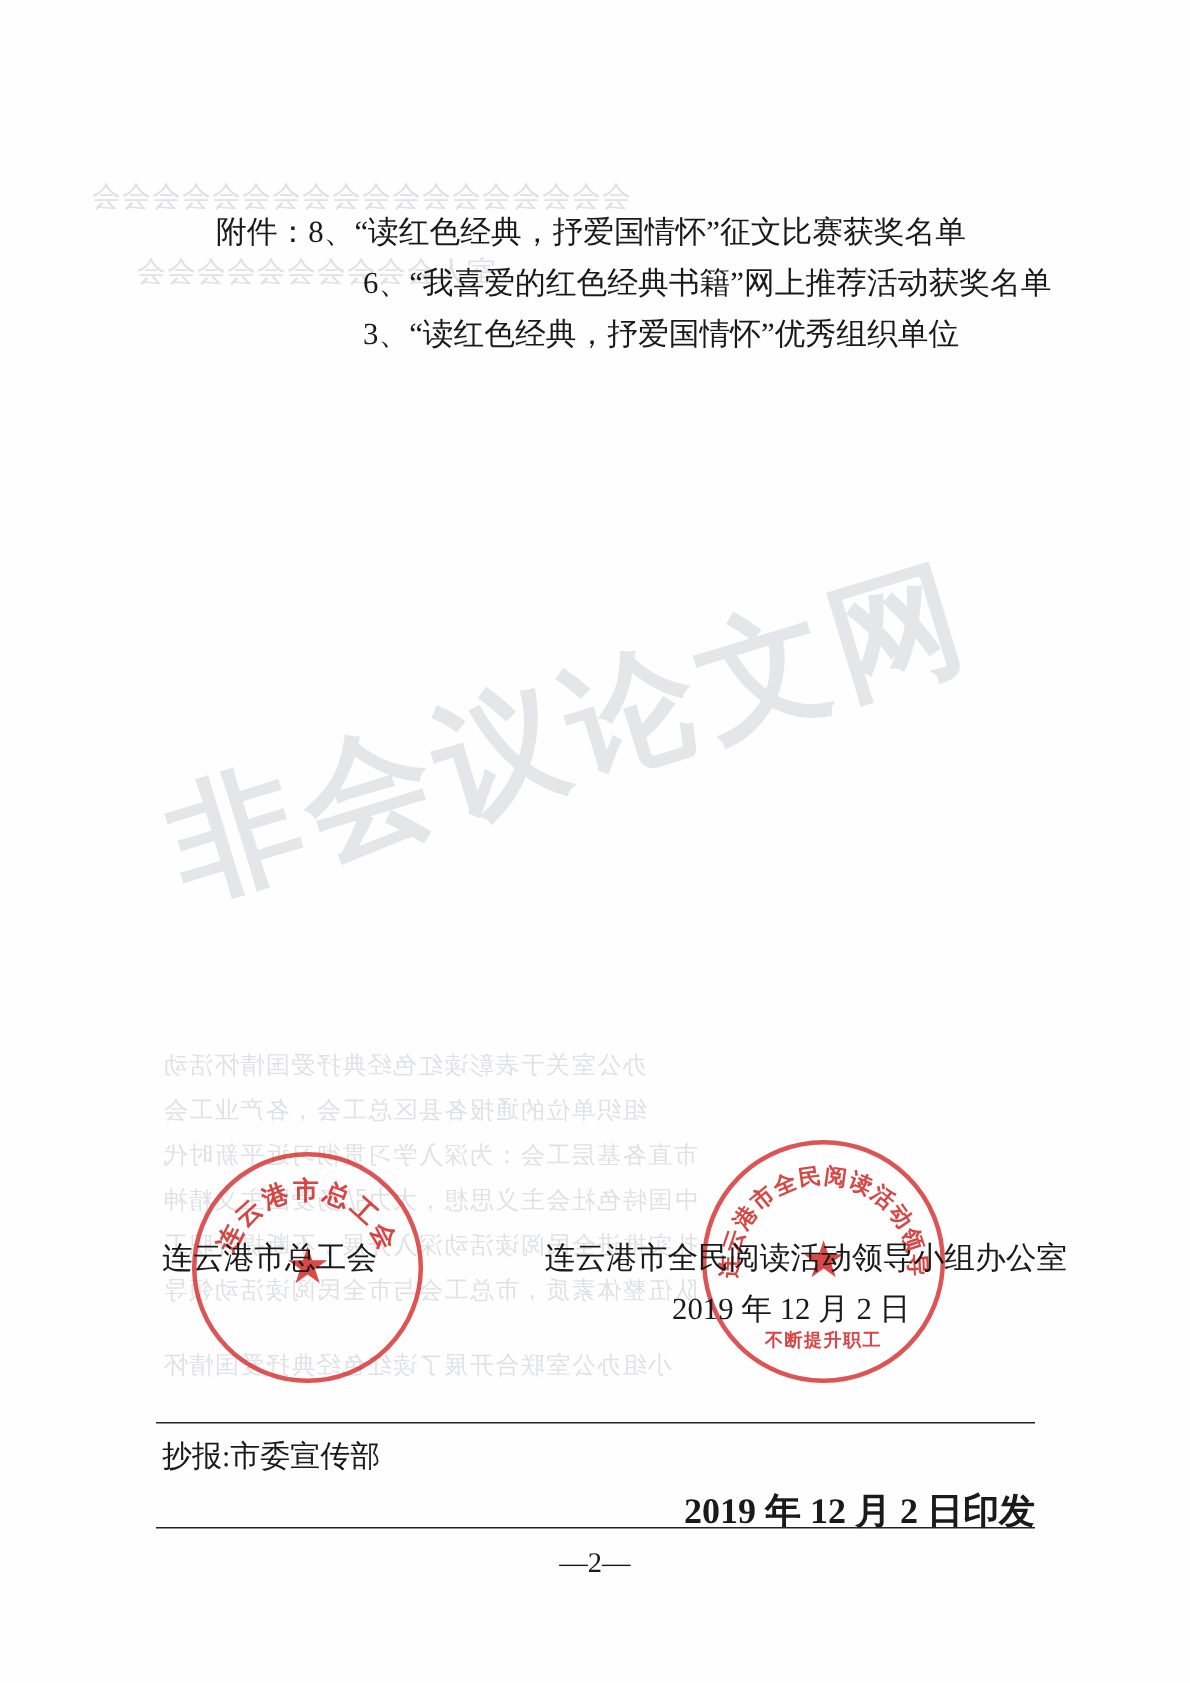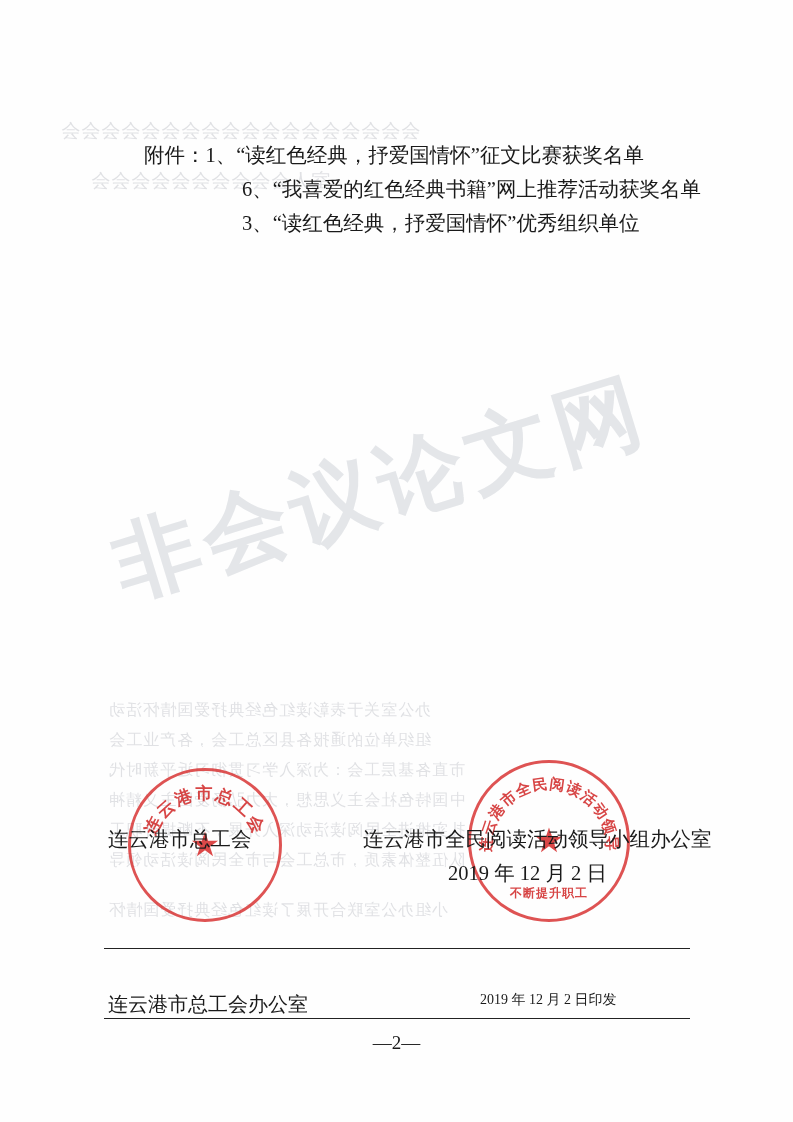--- a/index.html
+++ b/index.html
@@ -179,23 +179,24 @@
     font-size: 20px;
   }
   .footer-line2 {
     position: absolute;
     left: 108px;
     top: 991px;
     font-size: 20px;
   }
   .footer-line2-right {
     position: absolute;
-    left: 480px;
+    left: 456px;
     top: 991px;
-    font-size: 14px;
+    font-size: 24px;
+    font-weight: bold;
   }
   .pagenum {
     position: absolute;
     left: 0;
     top: 1032px;
     width: 793px;
     text-align: center;
     font-size: 19px;
   }
 </style>
@@ -214,21 +215,21 @@
   <div class="bleed" style="left:108px; top:850px; font-size:16px;">队伍整体素质，市总工会与市全民阅读活动领导</div>
   <div class="bleed" style="left:108px; top:900px; font-size:16px;">小组办公室联合开展了读红色经典抒爱国情怀</div>
 
   <div class="watermark">非会议论文网</div>
 
   <div class="content">
     <div class="gap"></div>
 
     <div class="attach">
       <div class="attach-row">
-        <span class="lbl">附件：</span><span>1、“读红色经典，抒爱国情怀”征文比赛获奖名单</span>
+        <span class="lbl">附件：</span><span>8、“读红色经典，抒爱国情怀”征文比赛获奖名单</span>
       </div>
       <div class="attach-row attach-sub">
         <span>6、“我喜爱的红色经典书籍”网上推荐活动获奖名单</span>
       </div>
       <div class="attach-row attach-sub">
         <span>3、“读红色经典，抒爱国情怀”优秀组织单位</span>
       </div>
     </div>
   </div>
 
@@ -257,18 +258,18 @@
     <div class="seal-bottom">不断提升职工</div>
   </div>
 
   <div class="signblock">
     <div class="sign-left">连云港市总工会</div>
     <div class="sign-right">连云港市全民阅读活动领导小组办公室</div>
     <div class="sign-date">2019 年 12 月 2 日</div>
   </div>
 
   <div class="footer-rule"></div>
-  <div class="footer-line2">连云港市总工会办公室</div>
+  <div class="footer-line1">抄报:市委宣传部</div>
   <div class="footer-line2-right">2019 年 12 月 2 日印发</div>
   <div class="footer-rule2"></div>
   <div class="pagenum">—2—</div>
 
 </div>
 
 </body></html>

